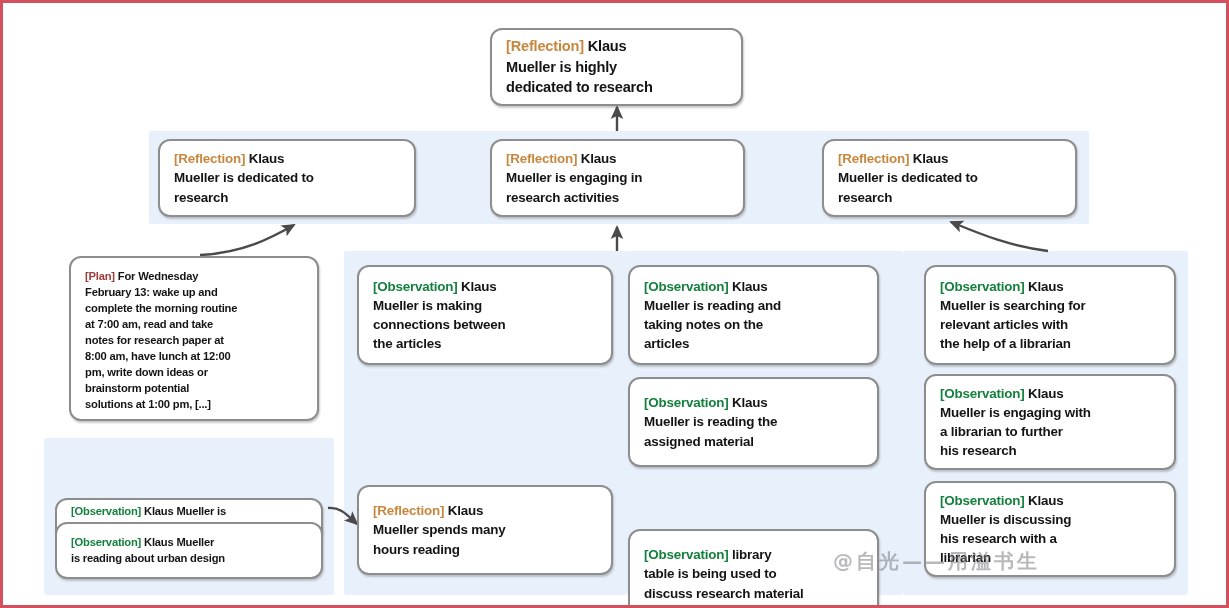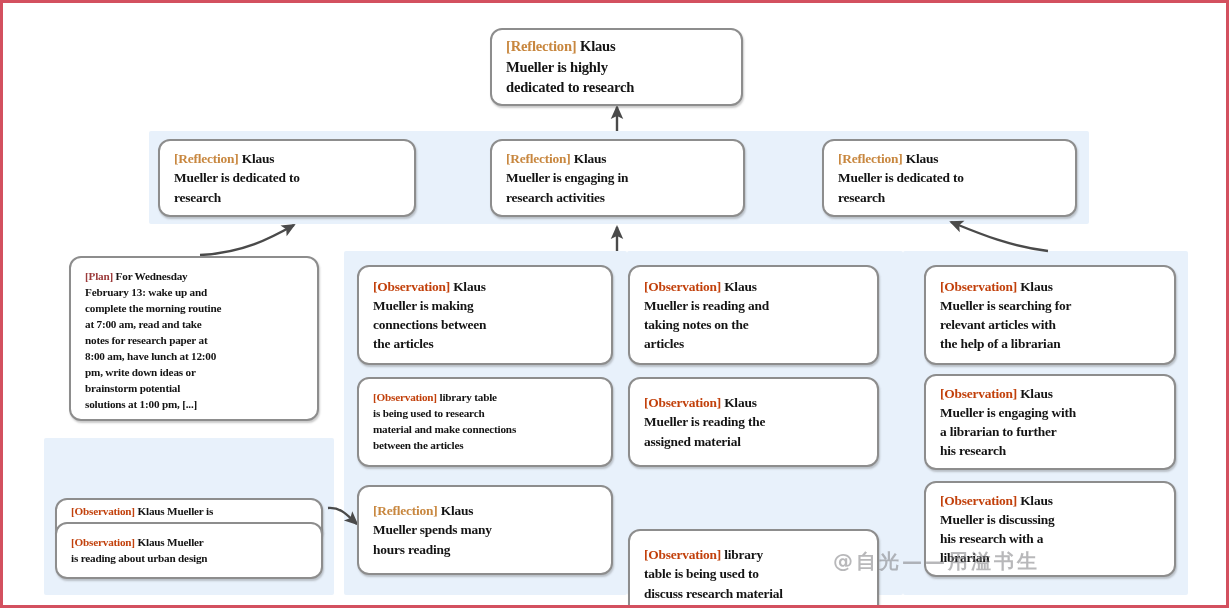--- a/index.html
+++ b/index.html
@@ -32,33 +32,33 @@
     box-sizing: border-box;
     background: #ffffff;
     border: 2.5px solid #8d8d8d;
     border-radius: 12px;
     box-shadow: 1px 2px 2px rgba(80,80,80,0.30);
     display: flex;
     align-items: center;
     padding: 6px 10px 6px 14px;
   }
   .node .txt {
-    font-family: Liberation Serif, serif;
+    font-family: Liberation Sans, sans-serif;
     font-weight: bold;
     color: #141414;
     line-height: 1.42;
     letter-spacing: -0.2px;
     white-space: pre-wrap;
     word-break: normal;
   }
   .tag {
     font-weight: bold;
   }
   .tag.reflection { color: #c8873f; }
-  .tag.observation { color: #c2410c; }
+  .tag.observation { color: #15803d; }
   .tag.plan       { color: #9c3b3b; }
 
   .fs-lg .txt { font-size: 14.6px; }
   .fs-md .txt { font-size: 13.4px; }
   .fs-xs .txt { font-size: 11.2px; }
 
   
   #arrows {
     position: absolute;
     left: 0; top: 0;
@@ -153,26 +153,20 @@
 is reading about urban design</span></div>
   </div>
 
   <div class="node fs-md" style="left:354px; top:262px; width:256px; height:100px;">
     <div class="txt"><span class="tag observation">[Observation]</span><span> Klaus
 Mueller is making
 connections between
 the articles</span></div>
   </div>
 
-  <div class="node fs-xs" style="left:354px; top:374px; width:256px; height:90px;">
-    <div class="txt"><span class="tag observation">[Observation]</span><span> library table
-is being used to research
-material and make connections
-between the articles</span></div>
-  </div>
 
   <div class="node fs-md" style="left:354px; top:482px; width:256px; height:90px;">
     <div class="txt"><span class="tag reflection">[Reflection]</span><span> Klaus
 Mueller spends many
 hours reading</span></div>
   </div>
 
   <div class="node fs-md" style="left:625px; top:262px; width:251px; height:100px;">
     <div class="txt"><span class="tag observation">[Observation]</span><span> Klaus
 Mueller is reading and

